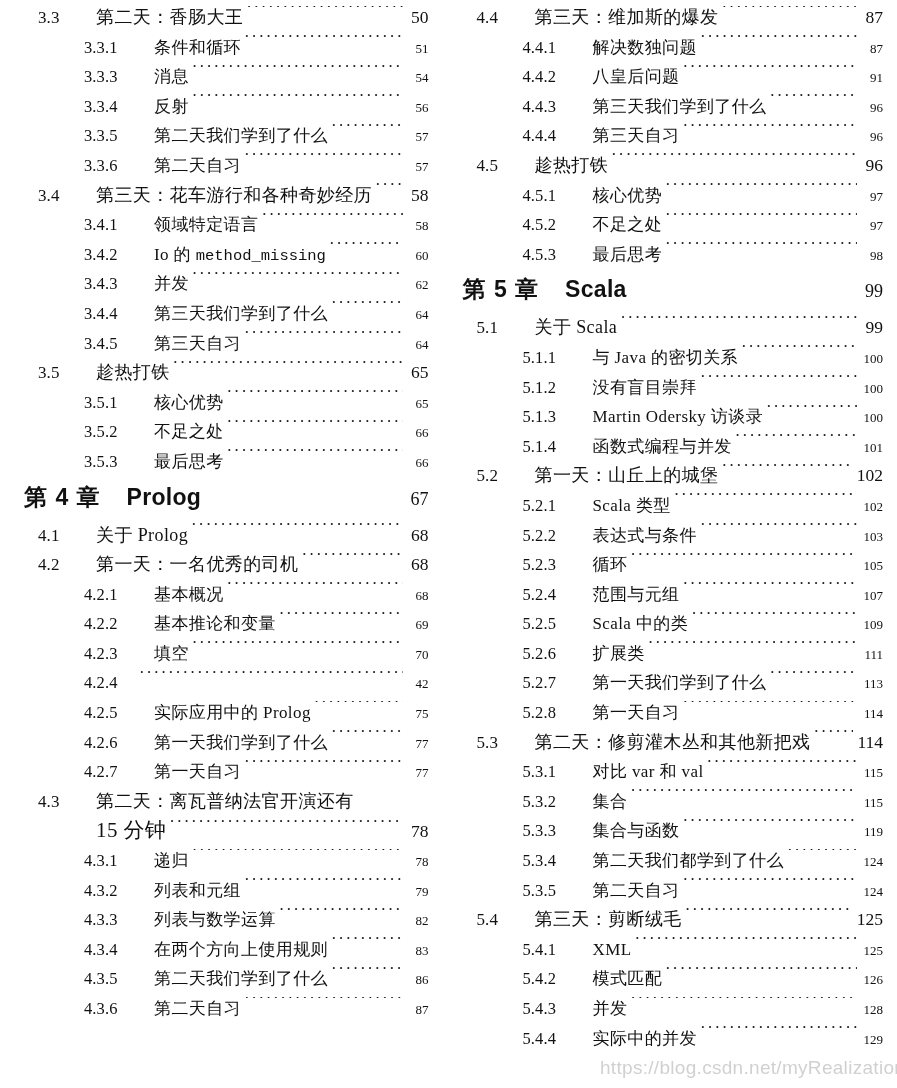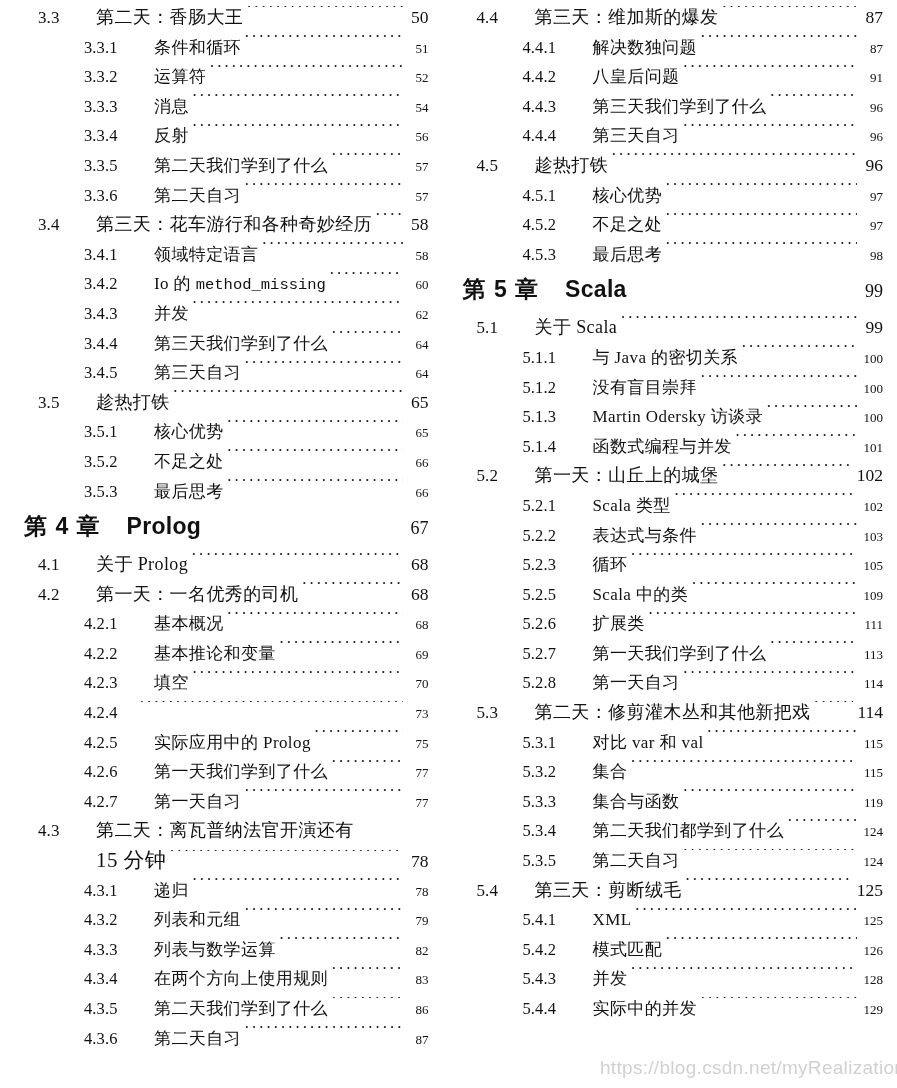--- a/index.html
+++ b/index.html
@@ -186,26 +186,20 @@
           <span class="leader"></span>
           <span class="page">50</span>
         </div>
         <div class="entry lvl2">
           <span class="num">3.3.1</span>
           <span class="title">条件和循环</span>
           <span class="leader"></span>
           <span class="page">51</span>
         </div>
         <div class="entry lvl2">
-          <span class="num">3.3.2</span>
-          <span class="title">运算符</span>
-          <span class="leader"></span>
-          <span class="page">52</span>
-        </div>
-        <div class="entry lvl2">
           <span class="num">3.3.3</span>
           <span class="title">消息</span>
           <span class="leader"></span>
           <span class="page">54</span>
         </div>
         <div class="entry lvl2">
           <span class="num">3.3.4</span>
           <span class="title">反射</span>
           <span class="leader"></span>
           <span class="page">56</span>
@@ -314,21 +308,21 @@
         </div>
         <div class="entry lvl2">
           <span class="num">4.2.3</span>
           <span class="title">填空</span>
           <span class="leader"></span>
           <span class="page">70</span>
         </div>
         <div class="entry lvl2">
           <span class="num">4.2.4</span>
           <span class="leader"></span>
-          <span class="page">73</span>
+          <span class="page">42</span>
         </div>
         <div class="entry lvl2">
           <span class="num">4.2.5</span>
           <span class="title">实际应用中的 Prolog</span>
           <span class="leader"></span>
           <span class="page">75</span>
         </div>
         <div class="entry lvl2">
           <span class="num">4.2.6</span>
           <span class="title">第一天我们学到了什么</span>
@@ -497,20 +491,26 @@
           <span class="num">5.2.2</span>
           <span class="title">表达式与条件</span>
           <span class="leader"></span>
           <span class="page">103</span>
         </div>
         <div class="entry lvl2">
           <span class="num">5.2.3</span>
           <span class="title">循环</span>
           <span class="leader"></span>
           <span class="page">105</span>
+        </div>
+        <div class="entry lvl2">
+          <span class="num">5.2.4</span>
+          <span class="title">范围与元组</span>
+          <span class="leader"></span>
+          <span class="page">107</span>
         </div>
         <div class="entry lvl2">
           <span class="num">5.2.5</span>
           <span class="title">Scala 中的类</span>
           <span class="leader"></span>
           <span class="page">109</span>
         </div>
         <div class="entry lvl2">
           <span class="num">5.2.6</span>
           <span class="title">扩展类</span>

